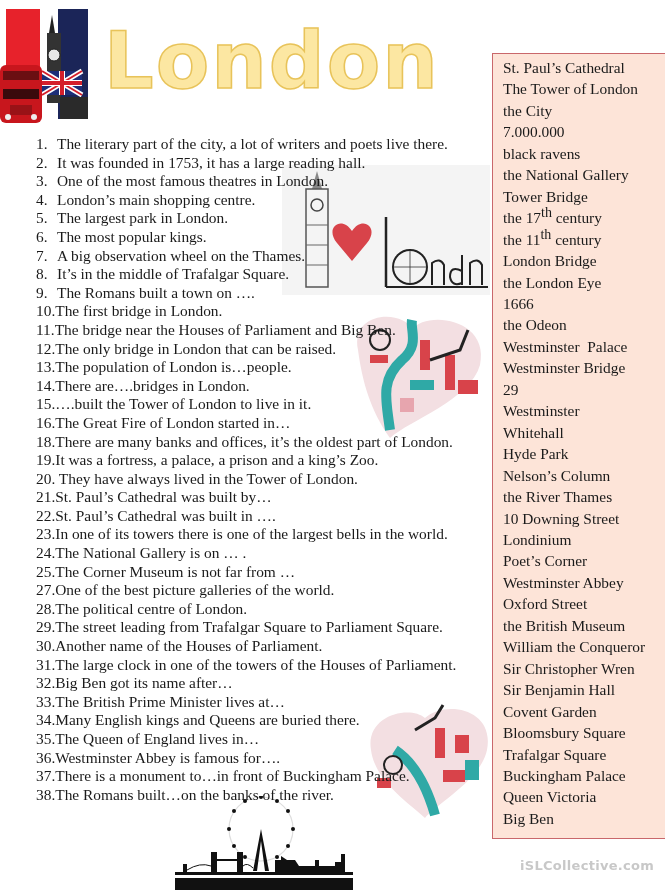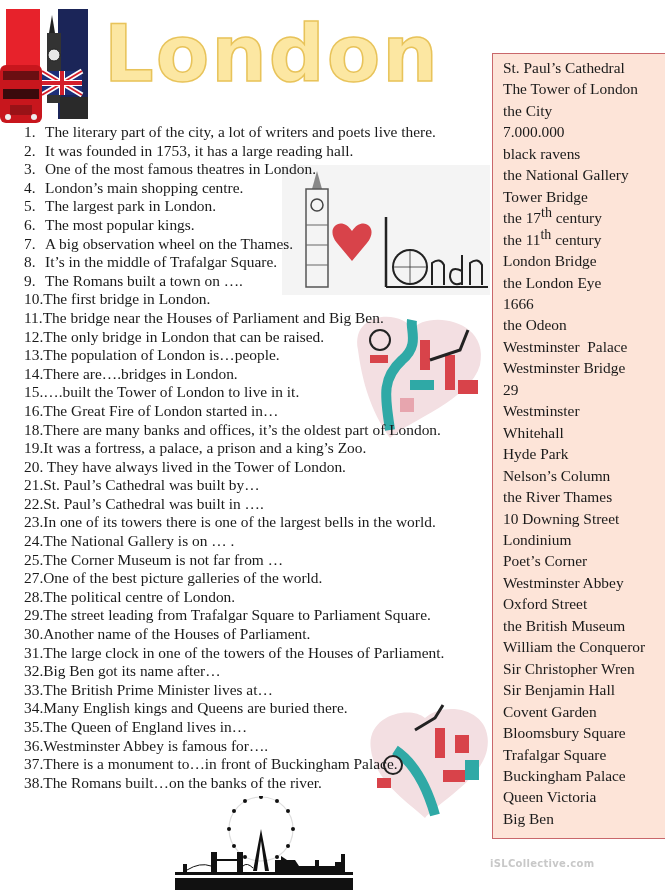--- a/index.html
+++ b/index.html
@@ -4,47 +4,47 @@
 <style>
   html, body { margin: 0; padding: 0; }
   body {
     width: 665px; height: 890px; overflow: hidden;
     background: #ffffff; position: relative;
     font-family: "Liberation Serif", "DejaVu Serif", serif;
     color: #1a1a1a;
   }
   .header-img { position: absolute; left: 0; top: 5px; width: 92px; height: 122px; overflow: hidden; }
   .title {
-    position: absolute; left: 104px; top: 15px;
+    position: absolute; left: 104px; top: 22px;
     font-family: "DejaVu Sans", sans-serif; font-weight: bold;
     font-size: 78px; letter-spacing: 2px; line-height: 1;
     color: #fce7a2;
     -webkit-text-stroke: 1.5px #e8c35a;
     text-shadow: 0 0 2px #fff6d6;
   }
   .questions {
-    position: absolute; left: 20px; top: 119px; margin: 4px; padding: 0;
+    position: absolute; left: 20px; top: 119px; margin: 16px; padding: 0;
     list-style: none; font-size: 15.4px; line-height: 18.6px;
   }
   .questions li { white-space: nowrap; }
   .questions .num { display: inline-block; }
   .q-pad .num { width: 21px; }
   .q-tight .num { width: auto; }
   .answers {
     position: absolute; left: 492px; top: 53px; width: 180px; height: 786px;
     background: #fde4d8; border: 1.5px solid #c9676b; box-sizing: border-box;
   }
   .answers ul { list-style: none; margin: 0; padding: 3px 0 0 10px; font-size: 15.4px; line-height: 21.45px; }
   .answers li { white-space: nowrap; }
   .answers sup { font-size: 14px; line-height: 0; }
   .deco { position: absolute; }
   .watermark {
-    position: absolute; left: 490px; top: 858px;
+    position: absolute; left: 520px; top: 858px;
     font-family: "DejaVu Sans", sans-serif; font-weight: bold;
-    font-size: 10px; color: #c8c8c8; letter-spacing: 0.3px;
+    font-size: 13px; color: #c8c8c8; letter-spacing: 0.3px;
   }
 </style>
 </head>
 <body>
 
 <div class="header-img">
   <svg width="92" height="122" viewBox="0 0 92 122">
     <rect x="6" y="4" width="36" height="110" fill="#e7222b"></rect>
     <rect x="40" y="4" width="20" height="110" fill="#ffffff"></rect>
     <rect x="58" y="4" width="30" height="110" fill="#1b2558"></rect>

